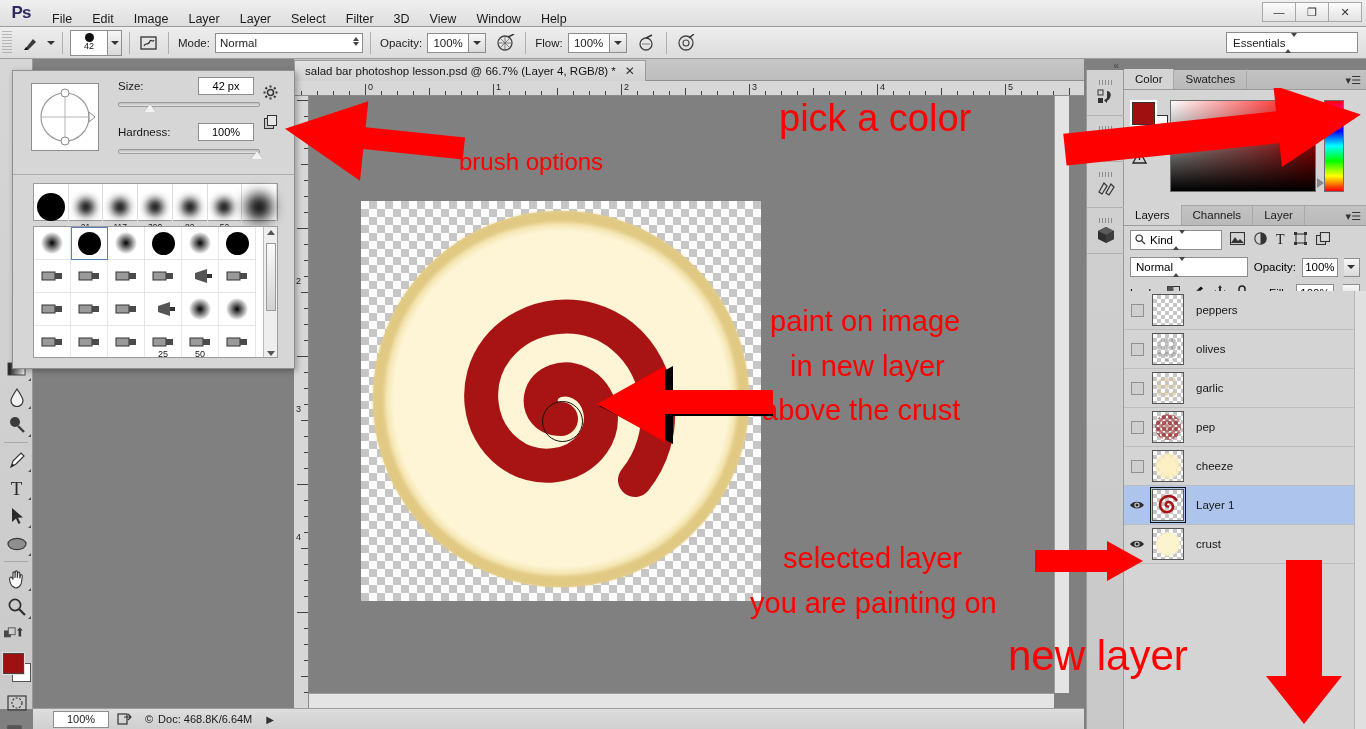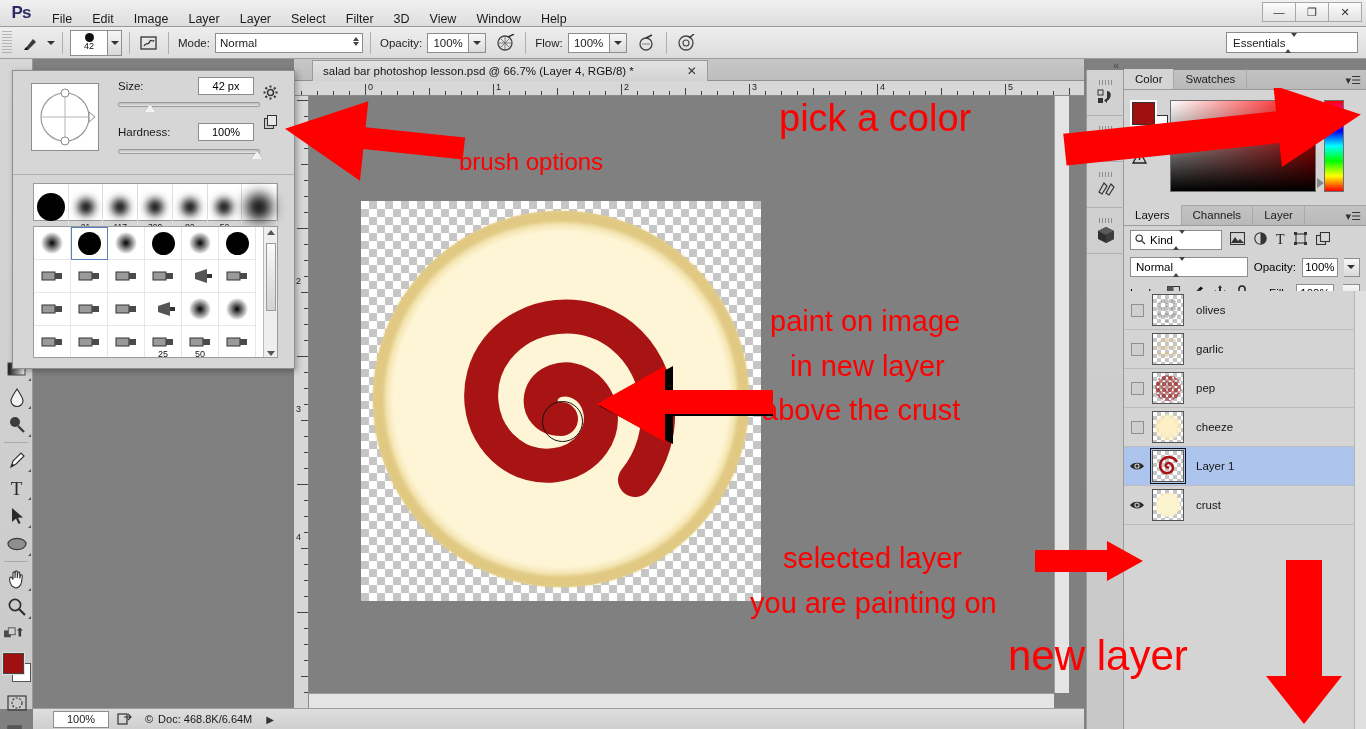--- a/index.html
+++ b/index.html
@@ -81,23 +81,23 @@
   .swatches{ position:relative; width:33px;height:40px;margin-top:4px;}
   .sw-back{position:absolute;left:12px;top:14px;width:19px;height:19px;background:#fff;border:1px solid #555;}
   .sw-fore{position:absolute;left:3px;top:4px;width:21px;height:21px;background:#a01010;border:1px solid #444;box-shadow:0 0 0 1px #ddd;}
 
   
   .doc-tabbar{
     position:absolute; left:294px; top:59px; width:790px; height:22px;
     background:linear-gradient(#c7c7c7,#bdbdbd); border-bottom:1px solid #8f8f8f;
   }
   .doc-tab{
-    position:absolute;left:18px;top:1px;height:21px;padding:0 10px;
+    position:absolute;left:0;top:1px;height:21px;padding:0 10px;
     background:linear-gradient(#e2e2e2,#d2d2d2); border:1px solid #9b9b9b;border-bottom:none;
-    display:flex;align-items:center;font-size:11.5px;color:#141414;white-space:nowrap;gap:44px;
+    display:flex;align-items:center;font-size:11.5px;color:#141414;white-space:nowrap;
   }
   .doc-tab .x{ margin-left:9px;font-size:12px;color:#333; }
   .ruler-h{
     position:absolute;left:294px;top:81px;width:790px;height:15px;
     background:#d7d7d7;border-bottom:1px solid #8b8b8b;overflow:hidden;
   }
   .ruler-v{
     position:absolute;left:294px;top:96px;width:15px;height:612px;
     background:#d7d7d7;border-right:1px solid #8b8b8b;overflow:hidden;
   }
@@ -941,20 +941,27 @@
         <div class="dropbtn" style="height:19px">
             <div class="tri-sm"></div>
           </div>
       </div>
 
       <div class="layer-list" id="layerlist">
           <div class="layer-row">
             <div class="eye-cell">
               <div style="width:13px;height:13px;border:1px solid #909090;background:#cfcfcf"></div>
             </div>
+            <div class="thumb"></div>
+            <span class="layer-name">peppers</span>
+          </div>
+          <div class="layer-row">
+            <div class="eye-cell">
+              <div style="width:13px;height:13px;border:1px solid #909090;background:#cfcfcf"></div>
+            </div>
             <div class="thumb">
               <div style="position:absolute;left:3px;top:3px;width:24px;height:24px;border-radius:50%;background:radial-gradient(circle,rgba(120,120,120,.45) 2px,transparent 2.6px) 0 0/7px 7px;"></div>
             </div>
             <span class="layer-name">olives</span>
           </div>
           <div class="layer-row">
             <div class="eye-cell">
               <div style="width:13px;height:13px;border:1px solid #909090;background:#cfcfcf"></div>
             </div>
             <div class="thumb">

